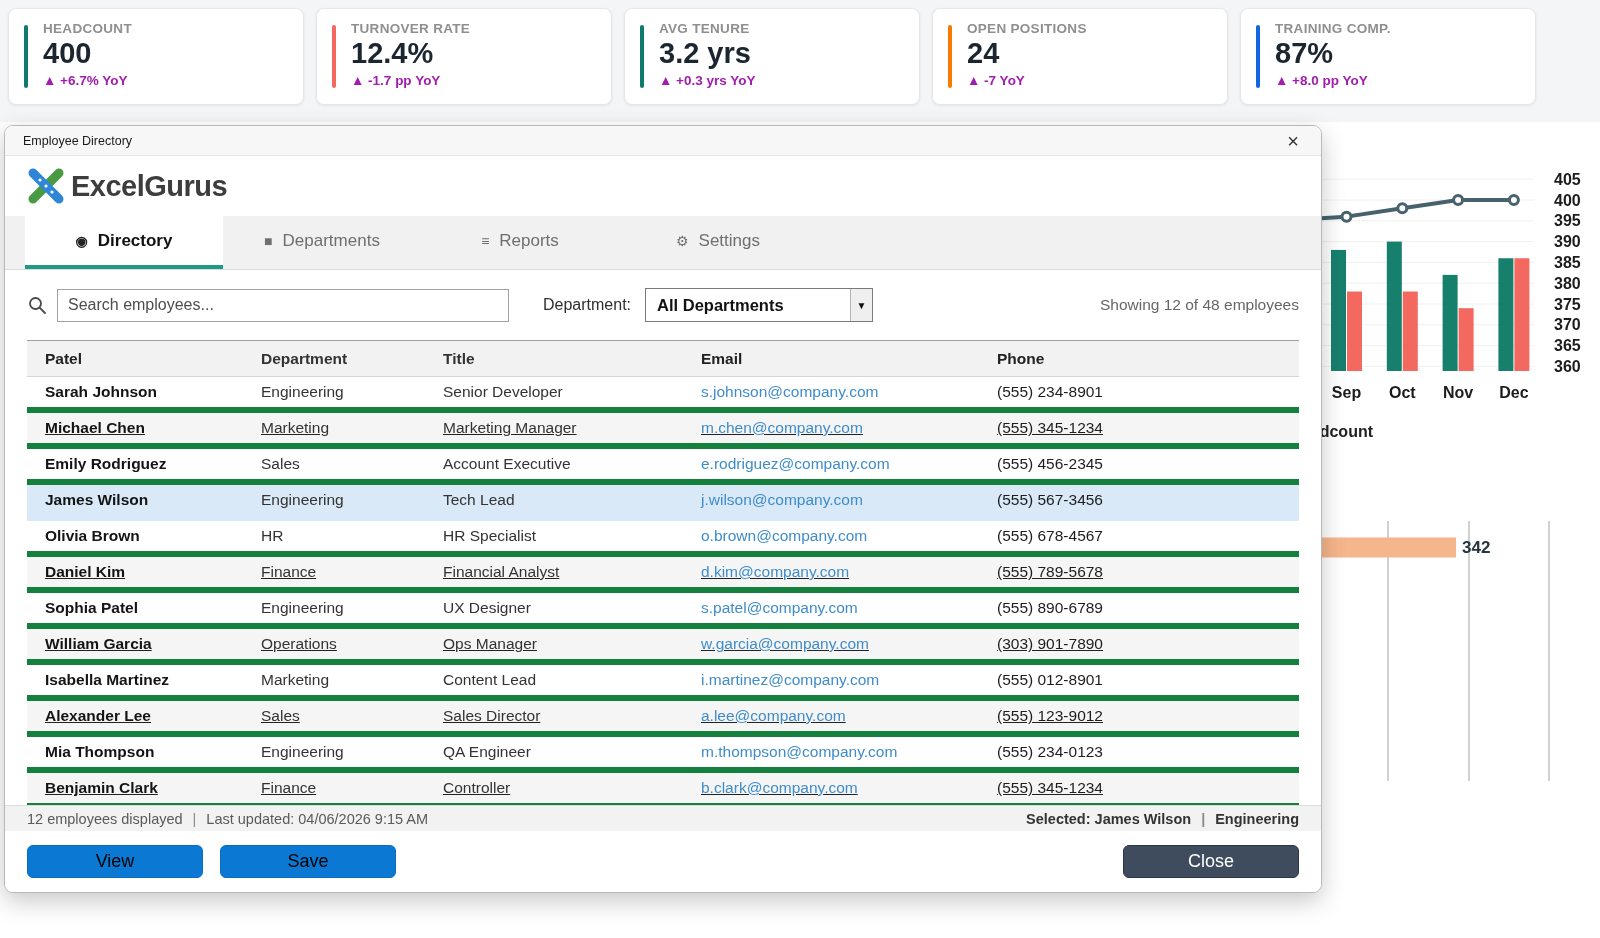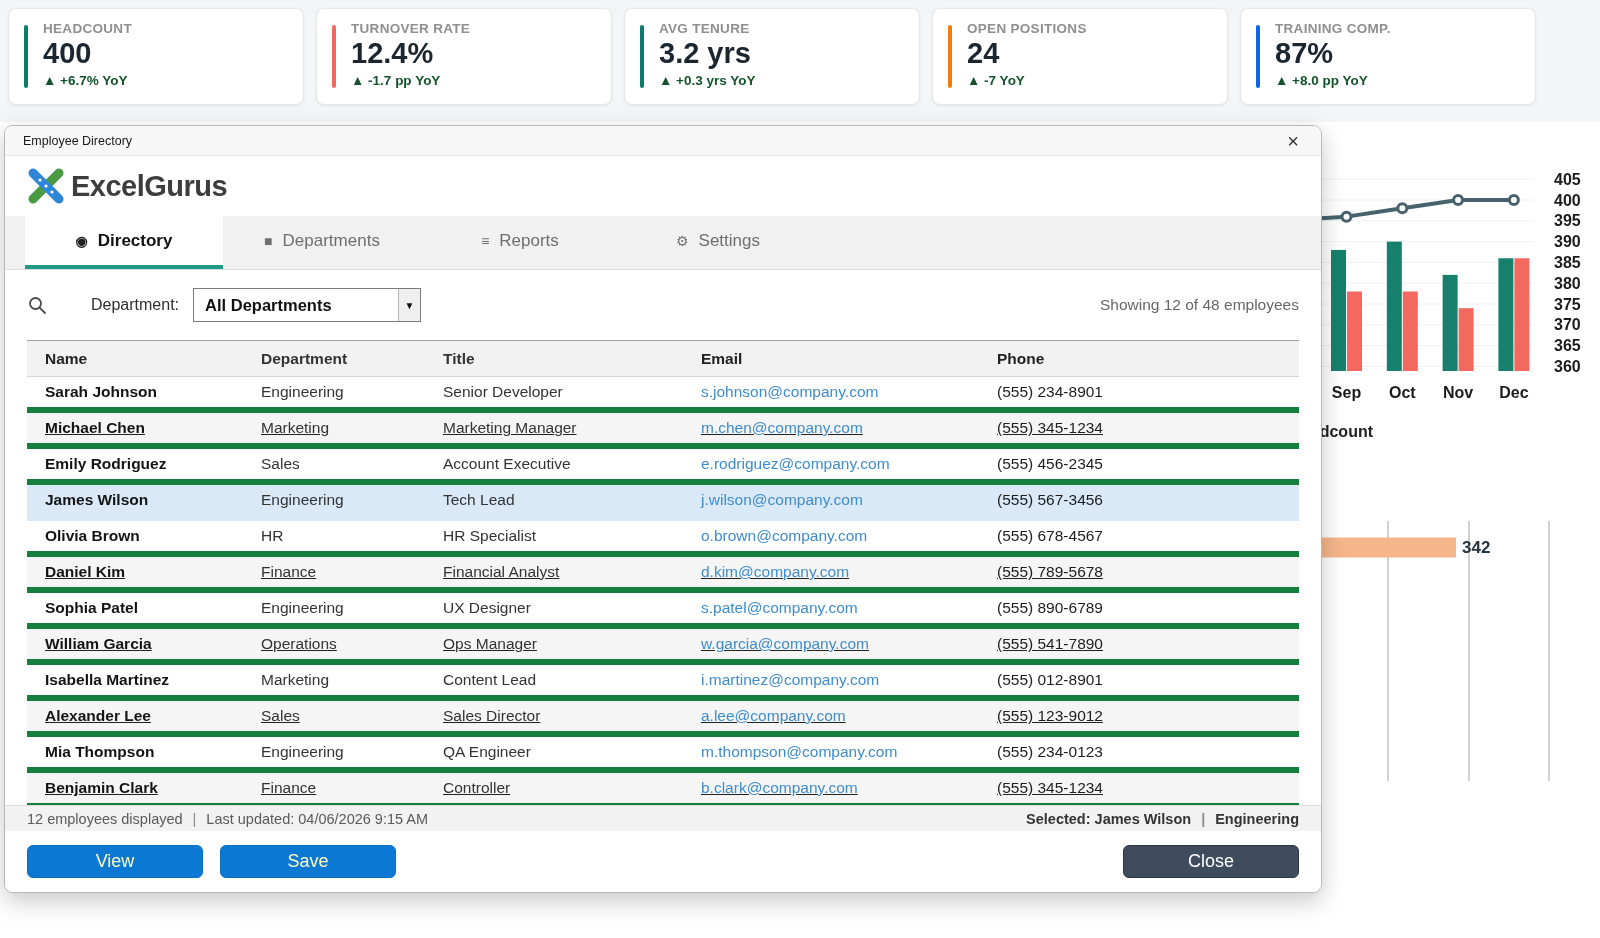--- a/index.html
+++ b/index.html
@@ -10,21 +10,21 @@
   
   .top-band { position:absolute; left:0; top:0; width:1600px; height:122px; background:#f4f5f6; z-index:0; }
 
   
   .kpi-row { position:absolute; left:8px; top:8px; display:flex; gap:12px; z-index:2; }
   .kpi-card { position:relative; width:296px; height:97px; background:#fff; border:1px solid #e7e7e7;
               border-radius:8px; box-shadow:0 1px 3px rgba(0,0,0,.07); padding:12px 14px 10px 34px; }
   .kpi-accent { position:absolute; left:15px; top:16px; bottom:16px; width:4px; border-radius:2px; background:#0e7b6c; }
   .kpi-label { font-size:13.5px; font-weight:700; letter-spacing:.3px; color:#8f8f8f; }
   .kpi-value { font-size:29px; font-weight:700; color:#1b2631; margin-top:2px; line-height:1.05; }
-  .kpi-delta { font-size:13.5px; font-weight:600; color:#14532d; margin-top:5px; }
+  .kpi-delta { font-size:13.5px; font-weight:600; color:#a21caf; margin-top:5px; }
 
   
   .bg-chart { position:absolute; z-index:1; }
   #combo-chart-wrap { left:1228px; top:150px; width:400px; height:300px;font-weight:bold; }
   #hbar-chart-wrap  { left:1200px; top:500px; width:400px; height:300px; }
   svg text.axis-label  { font-family:"Liberation Sans",sans-serif; font-size:16px; fill:#1c1c1c; }
   svg text.mid { text-anchor:middle; }
   svg text.end { text-anchor:end; }
   svg text.legend-label { font-family:"Liberation Sans",sans-serif; font-size:16px; fill:#222; }
   svg text.bar-label { font-family:"Liberation Sans",sans-serif; font-size:17px; font-weight:600; fill:#243540; }
@@ -82,21 +82,21 @@
   .thead .col-phone { color:#222; }
 
   .status-bar { height:26px; flex:0 0 26px; background:#f2f2f2; border-top:1px solid #dddddd;
                 display:flex; align-items:center; padding:0 22px; font-size:14.5px; color:#5a5a5a; }
   .status-sep { margin:0 10px; color:#8a8a8a; }
   .status-right { margin-left:auto; font-weight:700; color:#333; display:flex; }
 
   .modal-footer { height:61px; flex:0 0 61px; background:#fff; display:flex; align-items:center; padding:0 22px; }
   .btn { width:176px; height:33px; border-radius:6px; font-size:18px; font-family:"Liberation Sans",sans-serif;
          display:flex; align-items:center; justify-content:center; cursor:default; }
-  .btn-primary { background:#0b79d3; border:1px solid #0a6ec0; color:#fef9c3; }
+  .btn-primary { background:#0b79d3; border:1px solid #0a6ec0; color:#000000; }
   .btn-save { margin-left:17px; }
   .btn-close { margin-left:auto; background:#3e4c5e; border:1px solid #2c3744; color:#fff; }
 </style>
 </head>
 <body>
 
 <div class="top-band"></div>
 
 <div class="kpi-row">
   <div class="kpi-card">
@@ -218,31 +218,32 @@
       <span class="tab-icon">⚙</span>
       <span>Settings</span>
     </div>
   </div>
 
   <div class="toolbar">
     <svg class="search-icon" viewBox="0 0 20 20">
       <circle cx="8.5" cy="8.5" r="5.5" fill="none" stroke="#4a4a4a" stroke-width="1.8"></circle>
       <line x1="12.8" y1="12.8" x2="18" y2="18" stroke="#4a4a4a" stroke-width="1.8" stroke-linecap="round"></line>
     </svg>
+    <input class="search-input" type="text" placeholder="Search employees..." style="">
     <span class="dept-label">Department:</span>
     <div class="select">
       <span class="select-value">All Departments</span>
       <span class="select-btn">▼</span>
     </div>
     <span class="showing-text">Showing 12 of 48 employees</span>
   </div>
 
   <div class="table-area">
     <div class="thead">
-      <div class="cell col-name">Name</div>
+      <div class="cell col-name">Patel</div>
       <div class="cell col-dept">Department</div>
       <div class="cell col-title">Title</div>
       <div class="cell col-email">Email</div>
       <div class="cell col-phone">Phone</div>
     </div>
     <div id="table-body">
         <div class="trow">
           <div class="cell col-name">Sarah Johnson</div>
           <div class="cell col-dept">Engineering</div>
           <div class="cell col-title">Senior Developer</div>
@@ -289,21 +290,21 @@
           <div class="cell col-dept">Engineering</div>
           <div class="cell col-title">UX Designer</div>
           <a class="cell col-email" href="#">s.patel@company.com</a>
           <div class="cell col-phone">(555) 890-6789</div>
         </div>
         <div class="trow stripe">
           <div class="cell col-name">William Garcia</div>
           <div class="cell col-dept">Operations</div>
           <div class="cell col-title">Ops Manager</div>
           <a class="cell col-email" href="#">w.garcia@company.com</a>
-          <div class="cell col-phone">(555) 541-7890</div>
+          <div class="cell col-phone">(303) 901-7890</div>
         </div>
         <div class="trow">
           <div class="cell col-name">Isabella Martinez</div>
           <div class="cell col-dept">Marketing</div>
           <div class="cell col-title">Content Lead</div>
           <a class="cell col-email" href="#">i.martinez@company.com</a>
           <div class="cell col-phone">(555) 012-8901</div>
         </div>
         <div class="trow stripe">
           <div class="cell col-name">Alexander Lee</div>

